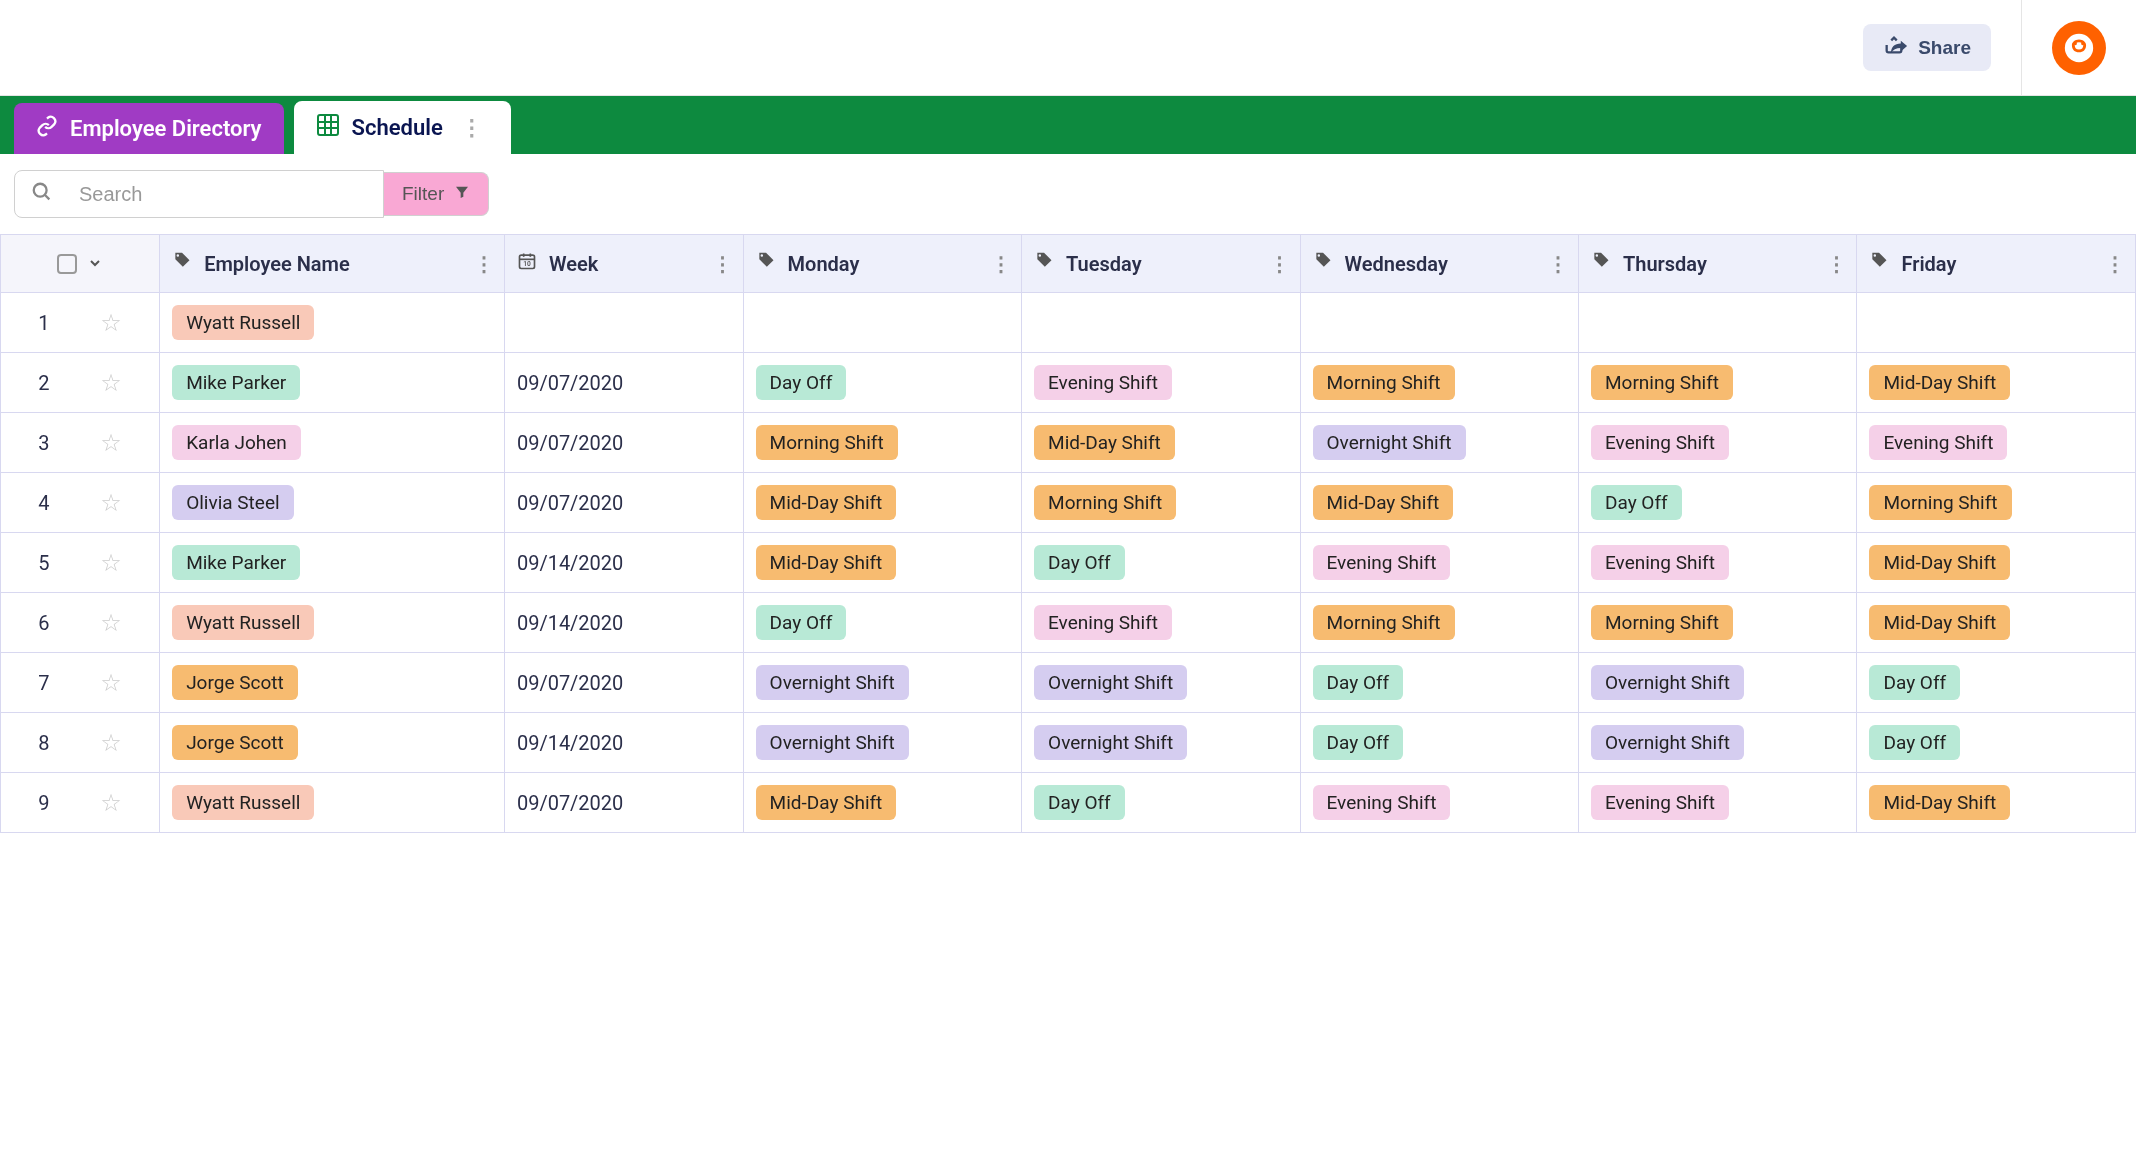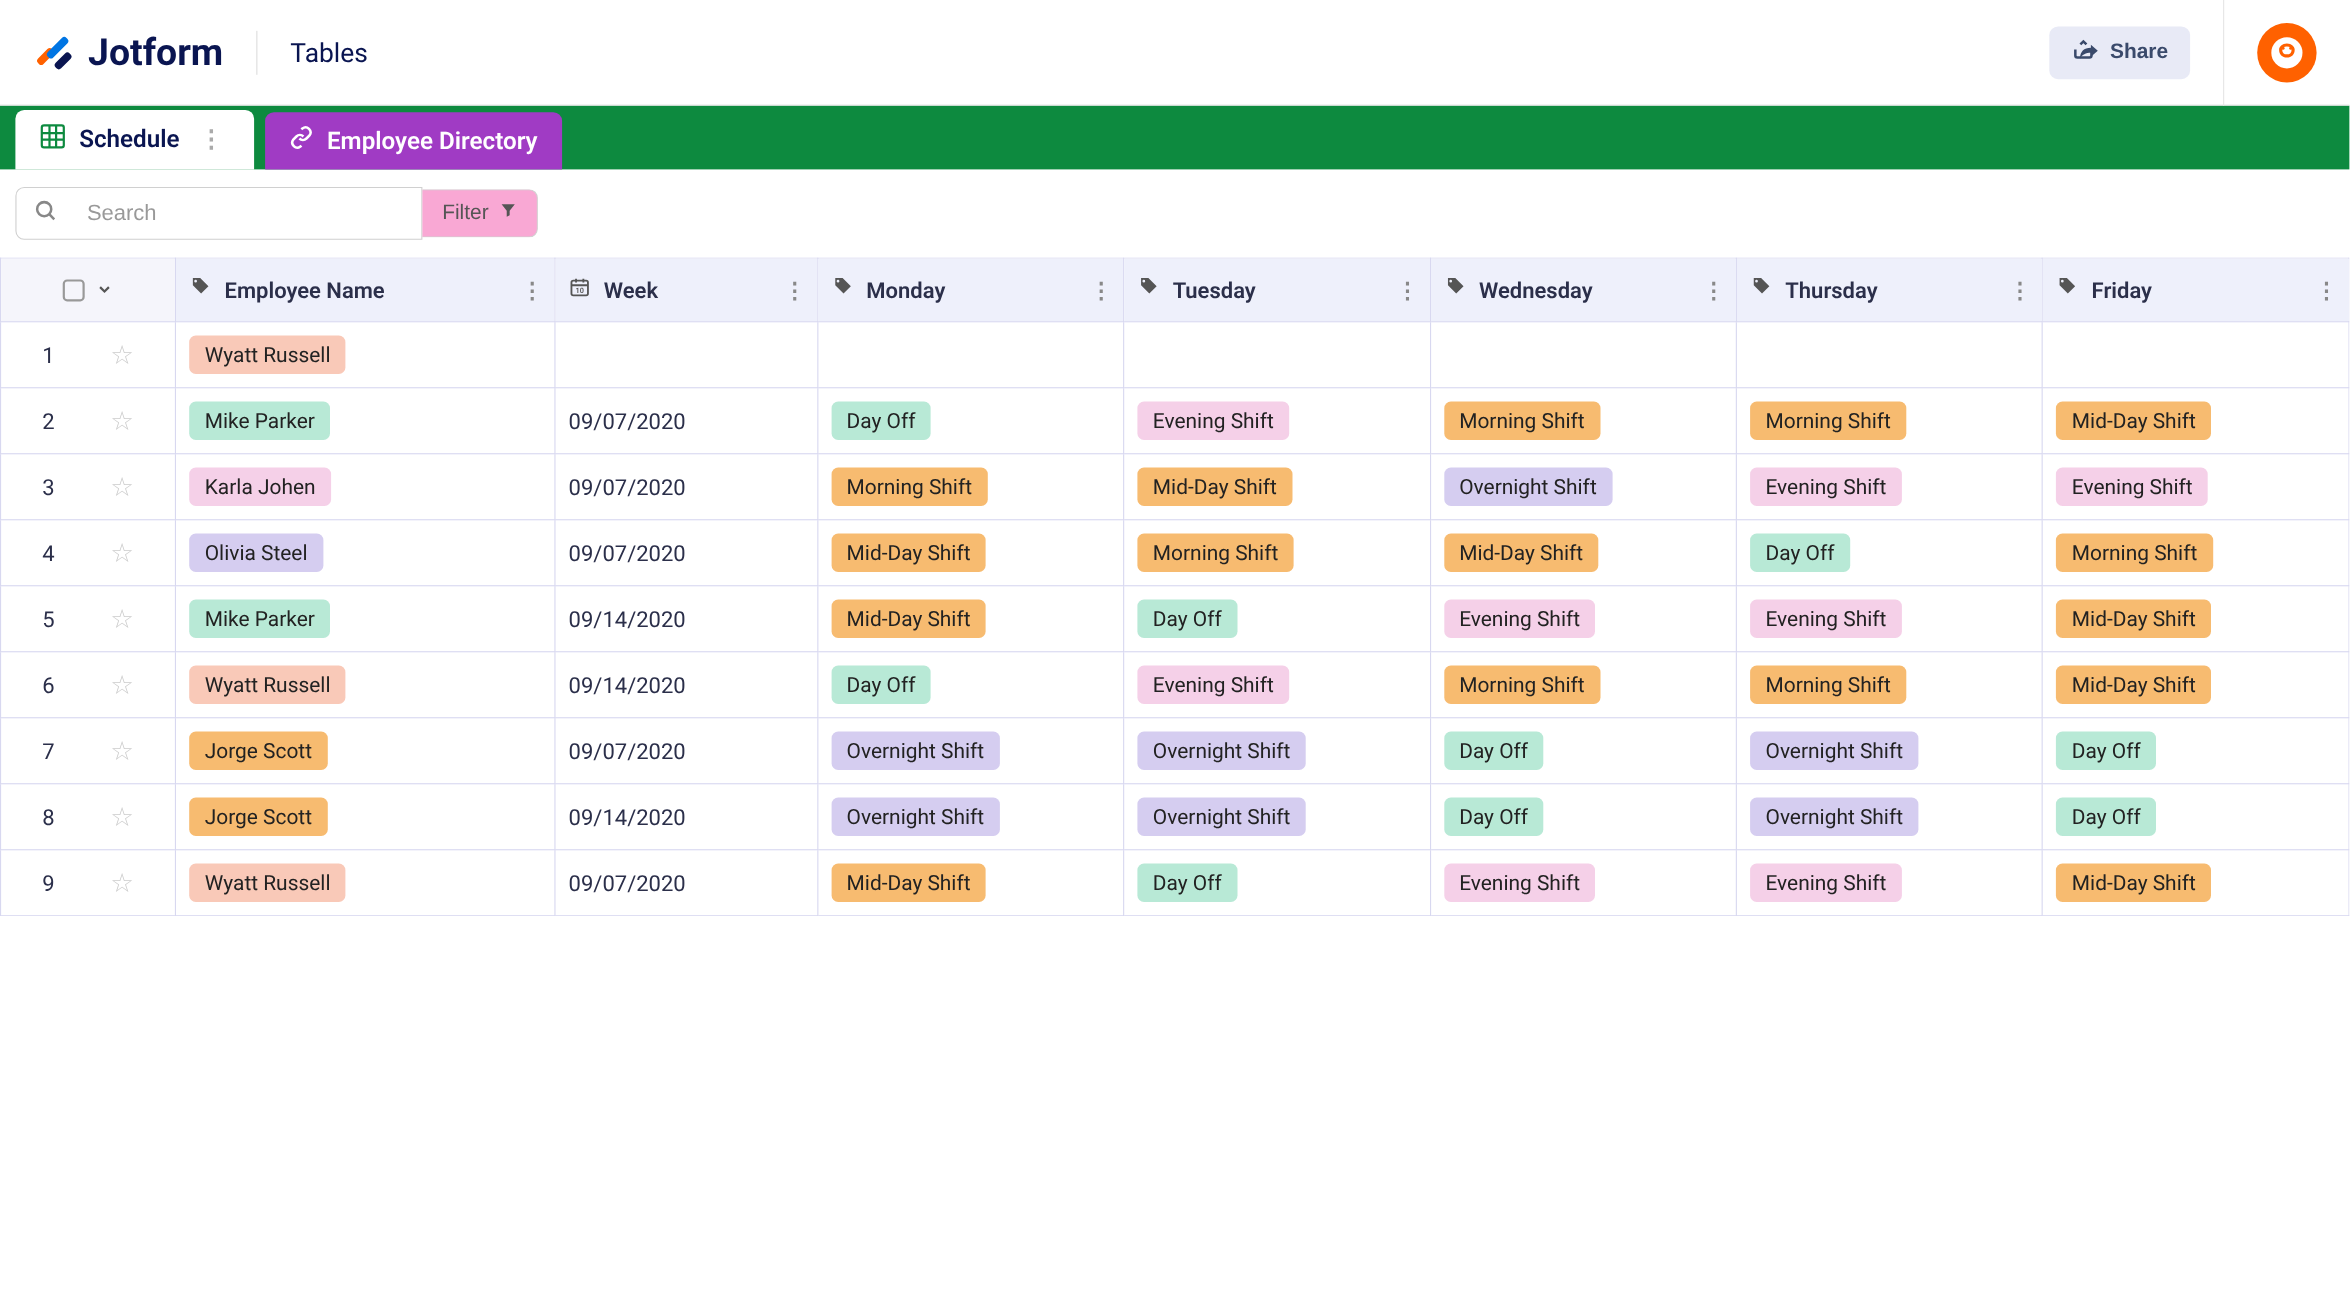--- a/index.html
+++ b/index.html
@@ -56,34 +56,20 @@
 .pill-orange { background: #f7bb70; }
 .tag-icon { color: #555; }
 .cal-icon { color: #555; }
 .checkbox-header { width: 20px; height: 20px; border: 2px solid #999; border-radius: 4px; }
 .chevron-collapse { color: #555; }
 </style>
 </head>
 <body>
 
 <div class="header">
-  <div class="logo-section">
-    <div class="logo">
-      <span class="logo-icon">
-        <svg viewBox="0 0 40 40" width="40" height="40">
-          <rect x="2" y="20" width="18" height="7" rx="3" fill="#ff6100" transform="rotate(-45 11 23)"></rect>
-          <rect x="10" y="12" width="24" height="7" rx="3" fill="#0075e3" transform="rotate(-45 22 15)"></rect>
-          <rect x="18" y="24" width="18" height="7" rx="3" fill="#0a1551" transform="rotate(-45 27 27)"></rect>
-        </svg>
-      </span>
-      <span>Jotform</span>
-    </div>
-    <div class="divider-v"></div>
-    <div class="tables-label">Tables</div>
-  </div>
   <div class="header-right">
     <button class="share-btn">
       <span>
         <svg width="22" height="22" viewBox="0 0 24 24" fill="none" stroke="#3a4a6b" stroke-width="2.5">
             <path d="M4 12v6a2 2 0 002 2h12a2 2 0 002-2v-6"></path>
             <path d="M9 7l3-3 3 3"></path>
             <path d="M12 4v12" style="display:none"></path>
             <path d="M6 12c0-6 6-8 6-8l6 6" style="display:none"></path>
             <path d="M3 12c3-7 10-8 14-2l-4 1 5 2 1-6" fill="#3a4a6b" stroke="none" style="display:none"></path>
           </svg>
@@ -100,41 +86,41 @@
             <path d="M12 6c-3 0-5 2-5 4 0 3 2 5 5 5s5-2 5-5c0-2-2-4-5-4zm-3 4c0-1 1-2 3-2s3 1 3 2c0 2-1 3-3 3s-3-1-3-3z" fill="#ff6100"></path>
             <circle cx="9.5" cy="9" r="1" fill="#ff6100"></circle>
             <circle cx="14.5" cy="9" r="1" fill="#ff6100"></circle>
           </svg>
       </div>
     </div>
   </div>
 </div>
 
 <div class="tabs-bar">
+  <div class="tab tab-inactive">
+    <span>
+      <svg width="22" height="22" viewBox="0 0 24 24" fill="none" stroke="#fff" stroke-width="2.5">
+          <path d="M10 13a5 5 0 007 0l3-3a5 5 0 00-7-7l-1 1"></path>
+          <path d="M14 11a5 5 0 00-7 0l-3 3a5 5 0 007 7l1-1"></path>
+        </svg>
+    </span>
+    <span>Employee Directory</span>
+  </div>
   <div class="tab tab-active">
     <span class="grid-icon">
       <svg width="24" height="24" viewBox="0 0 24 24" fill="#0d8a3f">
           <rect x="2" y="2" width="20" height="20" rx="2" fill="none" stroke="#0d8a3f" stroke-width="2"></rect>
           <line x1="2" y1="9" x2="22" y2="9" stroke="#0d8a3f" stroke-width="2"></line>
           <line x1="2" y1="15" x2="22" y2="15" stroke="#0d8a3f" stroke-width="2"></line>
           <line x1="9" y1="2" x2="9" y2="22" stroke="#0d8a3f" stroke-width="2"></line>
           <line x1="15" y1="2" x2="15" y2="22" stroke="#0d8a3f" stroke-width="2"></line>
         </svg>
     </span>
     <span>Schedule</span>
     <span class="tab-more">⋮</span>
-  </div>
-  <div class="tab tab-inactive">
-    <span>
-      <svg width="22" height="22" viewBox="0 0 24 24" fill="none" stroke="#fff" stroke-width="2.5">
-          <path d="M10 13a5 5 0 007 0l3-3a5 5 0 00-7-7l-1 1"></path>
-          <path d="M14 11a5 5 0 00-7 0l-3 3a5 5 0 007 7l1-1"></path>
-        </svg>
-    </span>
-    <span>Employee Directory</span>
   </div>
 </div>
 
 <div class="toolbar">
   <div class="search-wrap">
     <span>
       <svg width="22" height="22" viewBox="0 0 24 24" fill="none" stroke="#888" stroke-width="2.5">
           <circle cx="10" cy="10" r="7"></circle>
           <line x1="20" y1="20" x2="15" y2="15"></line>
         </svg>

